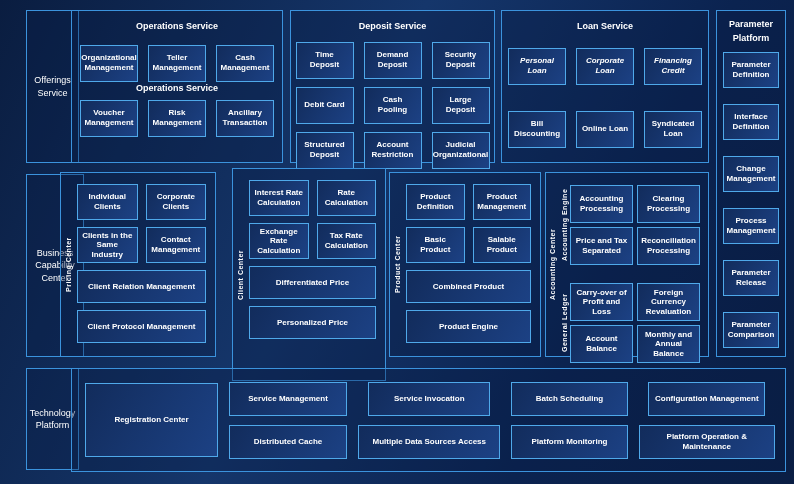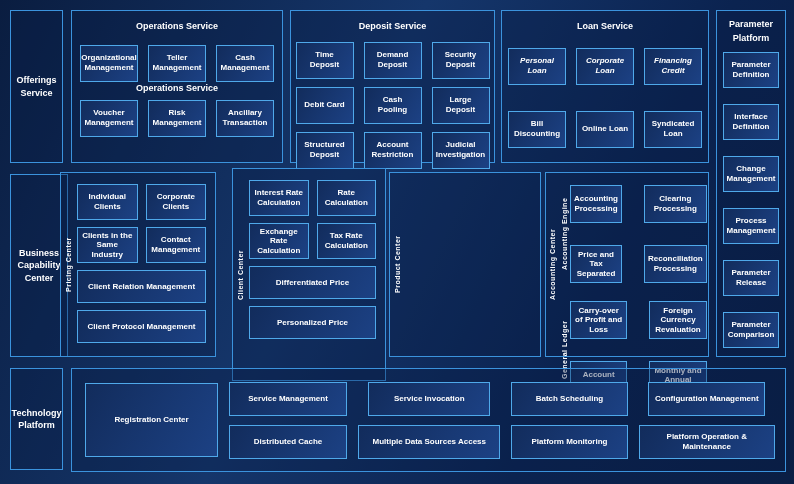--- a/index.html
+++ b/index.html
@@ -16,22 +16,23 @@
     position: absolute;
     border: 1.5px solid #3b93dd;
     background: rgba(9,30,68,0.35);
   }
   .side-box {
     position: absolute;
     border: 1.5px solid #3b93dd;
     background: rgba(9,30,68,0.35);
     display: flex; align-items: center; justify-content: center;
     text-align: center;
-    font-weight: bold; font-size: 9px; line-height: 1.35;
+    font-weight: normal; font-size: 9px; line-height: 1.35;
     padding: 18px;
+    margin-left: 16px;
   }
   .panel-title {
     text-align: center;
     font-weight: bold; font-size: 9px;
     padding-top: 9px;
     line-height: 1.5;
   }
   .mid-label {
     text-align: center;
     font-weight: bold; font-size: 9px;
@@ -58,21 +59,21 @@
     letter-spacing: 0.5px;
   }
   .mid-panel { display: flex; }
   .mid-content { flex: 1; display: flex; flex-direction: column; gap: 7px; padding: 11px 9px 11px 2px; }
   .pair-row { display: flex; gap: 8px; }
   .pair-row .box { flex: 1; height: 36px; }
   .wide { height: 33px; }
   .param-stack { display: flex; flex-direction: column; gap: 16px; padding: 7px 6px 0 6px; }
   .param-stack .box { height: 36px; }
   .acc-group { display: flex; flex: 1; }
-  .acc-grid { flex: 1; display: grid; grid-template-columns: 1fr 1fr; gap: 22px; padding: 4px 8px 4px 0; }
+  .acc-grid { flex: 1; display: grid; grid-template-columns: 1fr 1fr; gap: 4px; padding: 4px 8px 4px 0; }
   .acc-grid .box { height: auto; min-height: 38px; }
   .acc-col { display: flex; flex-direction: column; gap: 10px; padding: 8px 0; }
   .bottom-panel {
     display: flex; align-items: center; gap: 11px;
     padding: 0 10px 0 13px;
   }
   .bcol { display: flex; flex-direction: column; align-items: center; gap: 9px; }
   .bcol .box { height: 34px; width: 100%; }
   .bcol .narrow { width: 86%; }
   .reg-box { width: 133px; height: 74px; flex: none; }
@@ -113,21 +114,21 @@
       <div class="box b-sm">Security Deposit</div>
     </div>
     <div class="row" style="margin-top:8px;">
       <div class="box b-sm">Debit Card</div>
       <div class="box b-sm">Cash Pooling</div>
       <div class="box b-sm">Large Deposit</div>
     </div>
     <div class="row" style="margin-top:8px;">
       <div class="box b-sm">Structured Deposit</div>
       <div class="box b-sm">Account Restriction</div>
-      <div class="box b-sm">Judicial Investigation</div>
+      <div class="box b-sm">Judicial Organizational</div>
     </div>
   </div>
 
   <div class="panel" style="left:501px; top:10px; width:208px; height:153px;">
     <div class="panel-title">Loan Service</div>
     <div class="row" style="margin-top:14px;font-style:italic;">
       <div class="box b-sm">Personal Loan</div>
       <div class="box b-sm">Corporate Loan</div>
       <div class="box b-sm">Financing Credit</div>
     </div>
@@ -177,20 +178,32 @@
         <div class="box">Exchange Rate Calculation</div>
         <div class="box">Tax Rate Calculation</div>
       </div>
       <div class="box wide">Differentiated Price</div>
       <div class="box wide">Personalized Price</div>
     </div>
   </div>
 
   <div class="panel mid-panel" style="left:389px; top:172px; width:152px; height:185px;">
     <div class="vlabel">Product Center</div>
+    <div class="mid-content">
+      <div class="pair-row">
+        <div class="box">Product Definition</div>
+        <div class="box">Product Management</div>
+      </div>
+      <div class="pair-row">
+        <div class="box">Basic Product</div>
+        <div class="box">Salable Product</div>
+      </div>
+      <div class="box wide">Combined Product</div>
+      <div class="box wide">Product Engine</div>
+    </div>
   </div>
 
   <div class="panel mid-panel" style="left:545px; top:172px; width:164px; height:185px;">
     <div class="vlabel" style="flex:0 0 12px;">Accounting Center</div>
     <div class="acc-col" style="flex:1;">
       <div class="acc-group">
         <div class="vlabel" style="flex:0 0 12px;">Accounting Engine</div>
         <div class="acc-grid">
           <div class="box">Accounting Processing</div>
           <div class="box">Clearing Processing</div>

